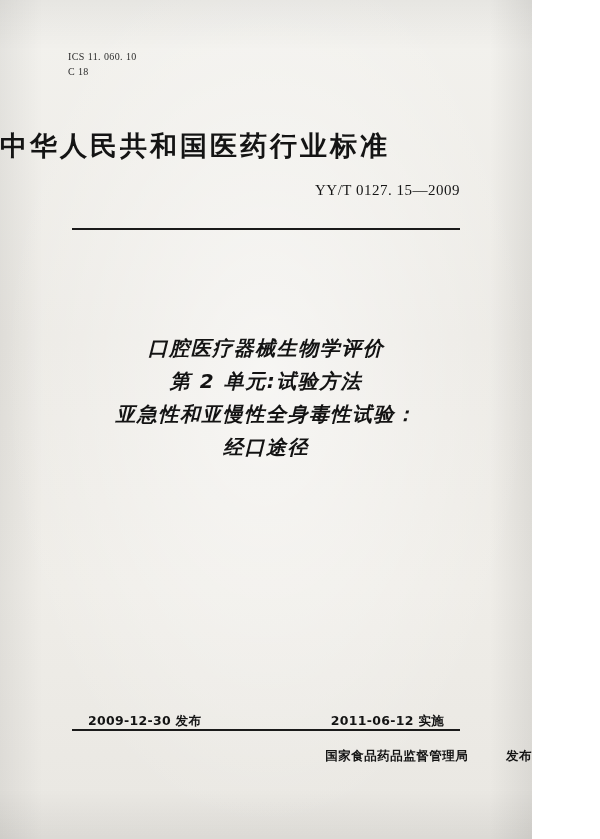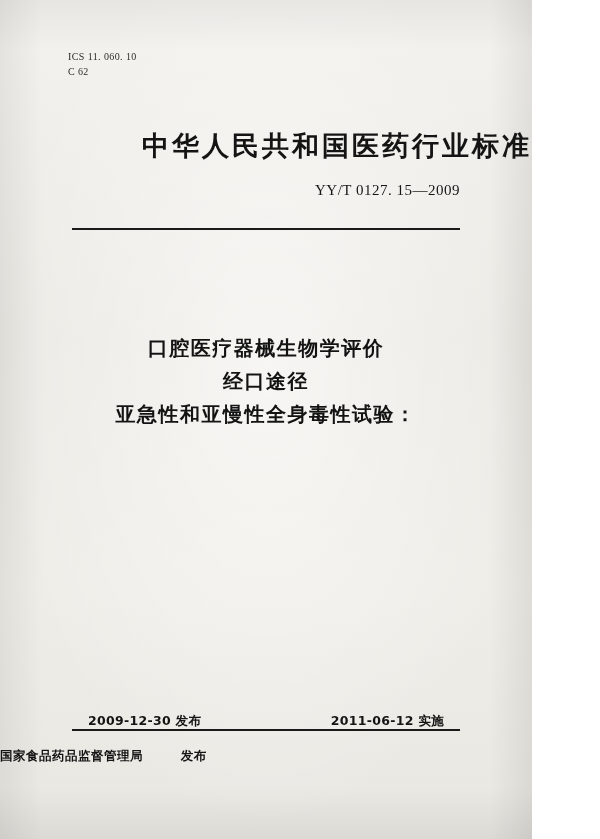--- a/index.html
+++ b/index.html
@@ -68,21 +68,21 @@
     letter-spacing: 2px;
     color: #111;
     line-height: 1;
   }
 
   .std-title-cn {
     position: absolute;
     left: 0;
     right: 0;
     top: 128px;
-    text-align: right;
+    text-align: left;
     font-family: Liberation Mono, monospace;
     font-weight: bold;
     font-size: 27px;
     letter-spacing: 3px;
     color: #141414;
   }
 
   .std-number {
     position: absolute;
     right: 72px;
@@ -109,20 +109,21 @@
     top: 332px;
     text-align: center;
   }
   .title-cn-line {
     font-family: "DejaVu Sans", sans-serif;
     font-size: 20px;
     font-weight: bold;
     color: #131313;
     letter-spacing: 1.5px;
     line-height: 33px;
+    font-style: italic;
   }
 
   .title-en-block {
     position: absolute;
     left: 0;
     right: 0;
     top: 512px;
     text-align: center;
   }
   .title-en-line {
@@ -155,54 +156,55 @@
     top: 729px;
     height: 2px;
     background: #1a1a1a;
   }
 
   .publisher-row {
     position: absolute;
     left: 0;
     right: 0;
     top: 748px;
-    text-align: left;
+    text-align: right;
     font-family: "DejaVu Sans", sans-serif;
     font-size: 12.5px;
     font-weight: bold;
     color: #141414;
     letter-spacing: 0.5px;
   }
   .publisher-row .gap {
     display: inline-block;
     width: 28px;
   }
 </style>
 </head>
 <body>
 
 <div class="page">
   <div class="content">
 
     <div class="ics-block">
       <div>ICS 11. 060. 10</div>
-      <div>C 62</div>
+      <div>C 18</div>
     </div>
 
 
     <div class="std-title-cn">中华人民共和国医药行业标准</div>
 
     <div class="std-number">YY/T 0127. 15—2009</div>
 
     <div class="rule-top"></div>
 
     <div class="title-cn-block">
       <div class="title-cn-line">口腔医疗器械生物学评价</div>
+      <div class="title-cn-line">第 2 单元:试验方法</div>
+      <div class="title-cn-line">亚急性和亚慢性全身毒性试验：</div>
       <div class="title-cn-line">经口途径</div>
-      <div class="title-cn-line">亚急性和亚慢性全身毒性试验：</div>
     </div>
 
 
     <div class="dates-row">
       <div>2009-12-30 发布</div>
       <div>2011-06-12 实施</div>
     </div>
 
     <div class="rule-bottom"></div>
 

